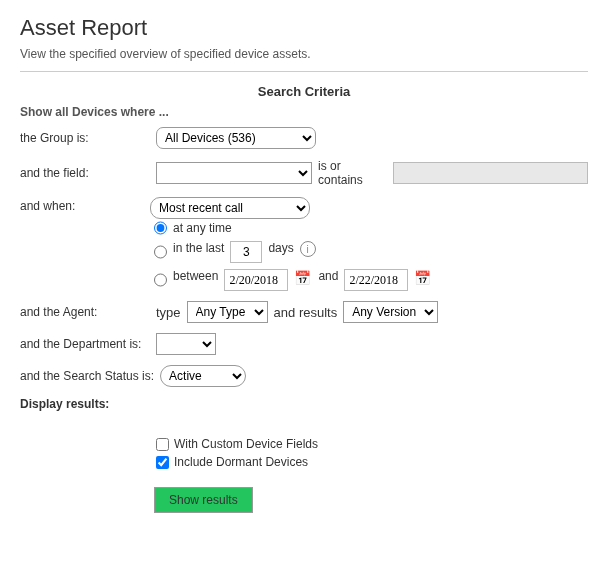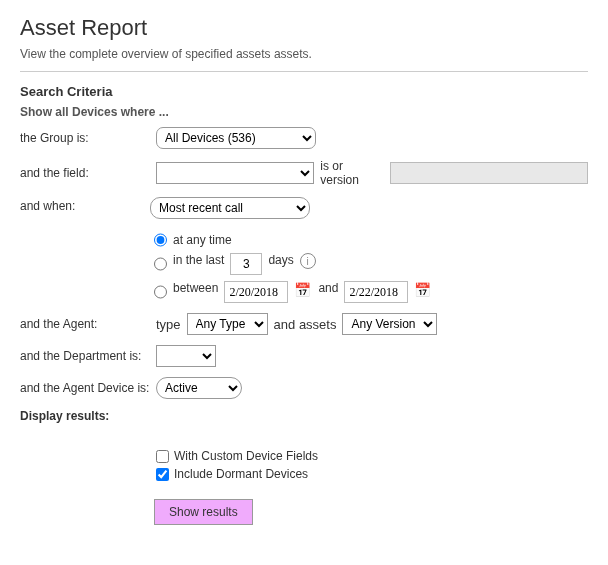--- a/index.html
+++ b/index.html
@@ -25,20 +25,21 @@
     }
     hr {
       border: none;
       border-top: 1px solid #ccc;
       margin-bottom: 12px;
     }
     .section-title {
       font-weight: bold;
       font-size: 13px;
       margin-bottom: 6px;
+      text-align: center;
     }
     .show-all {
       font-size: 12px;
       color: #555;
       margin-bottom: 8px;
       font-weight: bold;
     }
     .form-row {
       display: flex;
       align-items: center;
@@ -154,58 +155,58 @@
       font-size: 12px;
     }
     .checkbox-row input[type="checkbox"] {
       cursor: pointer;
     }
     .show-btn {
       margin-top: 10px;
       margin-left: 134px;
       padding: 5px 14px;
       font-size: 12px;
-      background: #f0abfc;
+      background: #22c55e;
       border: 1px solid #999;
       cursor: pointer;
       color: #333;
     }
     .and-when-row {
       display: flex;
       align-items: center;
-      margin-bottom: 14px;
+      margin-bottom: 2px;
     }
   </style>
 </head>
 <body>
 
 
 
 <h1>Asset Report</h1>
-<p class="subtitle">View the complete overview of specified assets assets.</p>
+<p class="subtitle">View the specified overview of specified device assets.</p>
 <hr>
 
 <div class="section-title">Search Criteria</div>
 <div class="show-all">Show all Devices where ...</div>
 
 
 <div class="form-row">
   <label>the Group is:</label>
   <select class="group-select">
     <option>All Devices (536)</option>
   </select>
 </div>
 
 
 <div class="form-row">
   <label>and the field:</label>
   <select class="field-select">
     <option></option>
   </select>
-  <span class="is-or-contains">is or version</span>
+  <span class="is-or-contains">is or contains</span>
   <input type="text" class="contains-input" value="" style="">
 </div>
 
 
 <div class="and-when-row">
   <span class="and-when-label">and when:</span>
   <div class="when-block">
     <select class="when-select">
       <option>Most recent call</option>
     </select>
@@ -236,37 +237,37 @@
   </div>
 </div>
 
 
 <div class="form-row">
   <label>and the Agent:</label>
   <span>type</span>
   <select>
     <option>Any Type</option>
   </select>
-  <span>and assets</span>
+  <span>and results</span>
   <select>
     <option>Any Version</option>
   </select>
 </div>
 
 
 <div class="form-row">
   <label>and the Department is:</label>
   <select style="width:60px;">
     <option value=""></option>
   </select>
 </div>
 
 
 <div class="form-row">
-  <label>and the Agent Device is:</label>
+  <label>and the Search Status is:</label>
   <select style="width:86px;border-radius:11px;">
     <option>Active</option>
   </select>
 </div>
 
 
 <div class="display-row">
   <label>Display results:</label>
   <div class="checkbox-group">
     <div class="checkbox-row">

